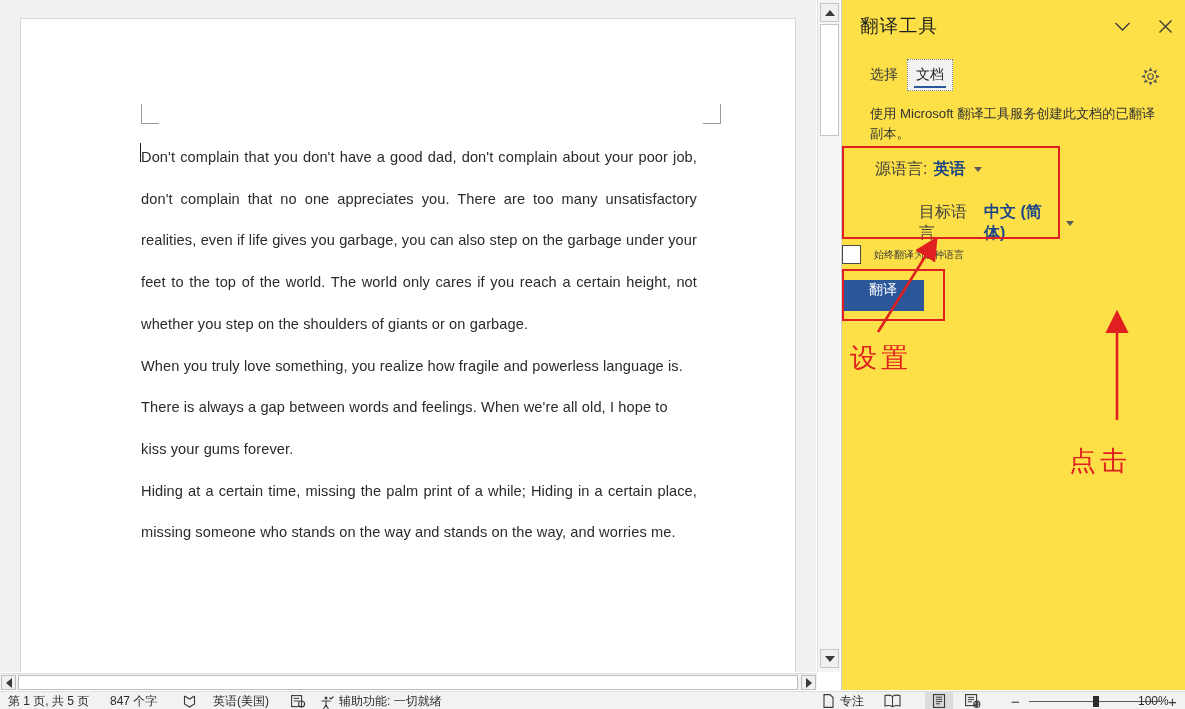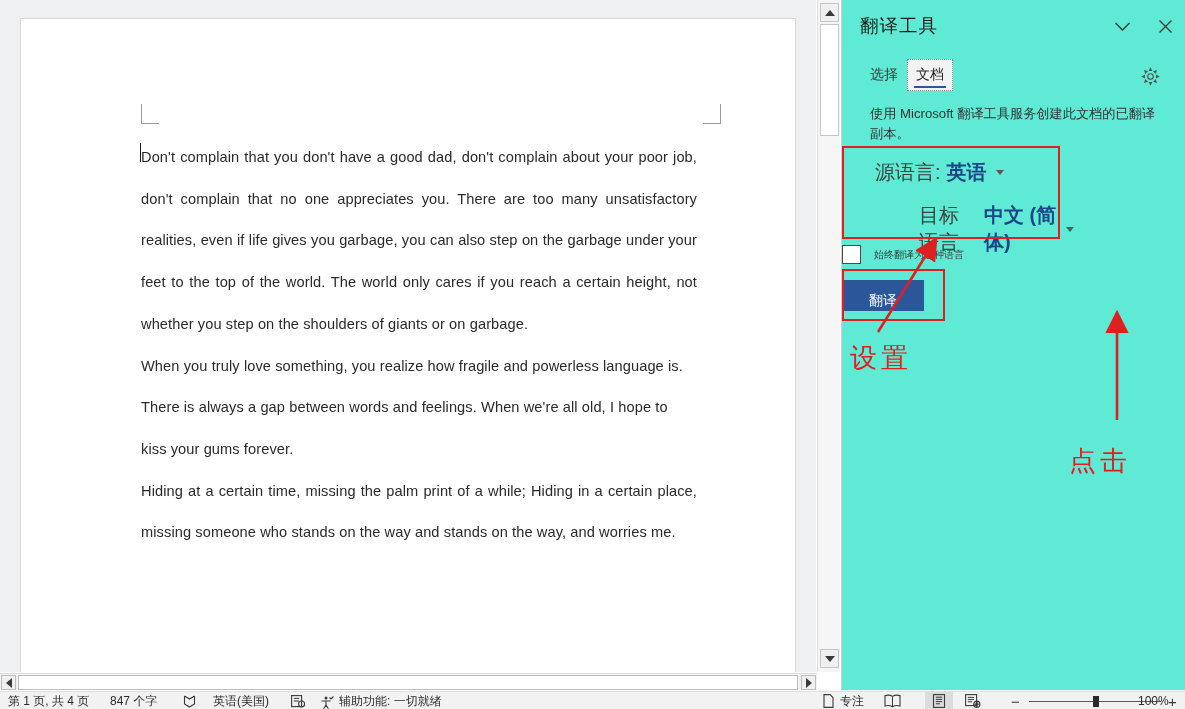--- a/index.html
+++ b/index.html
@@ -96,21 +96,21 @@
   .hs-thumb {
     position: absolute; left: 18px; top: 1px;
     width: 780px; height: 15px;
     background: #ffffff; border: 1px solid #bdbdbd;
   }
 
   
   .panel {
     position: absolute; left: 841px; top: 0;
     width: 344px; height: 690px;
-    background: #5eead4;
+    background: #fde047;
     border-left: 1px solid #d2d2d2;
   }
   .panel-title {
     position: absolute; left: 18px; top: 13px;
     font-size: 18.5px; color: #1c1c1c; letter-spacing: 1px;
   }
   .panel-icon-btn {
     position: absolute; top: 13px;
     width: 28px; height: 26px;
     display: flex; align-items: center; justify-content: center;
@@ -150,21 +150,21 @@
     font-size: 13.2px; line-height: 20px; color: #333333;
   }
 
   .lang-box {
     position: absolute; left: 19px; top: 148px;
     width: 213px; height: 88px;
   }
   .lang-row {
     position: absolute; left: 14px;
     display: flex; align-items: center; gap: 6px;
-    font-size: 20px; color: #404040;
+    font-size: 16px; color: #404040;
     cursor: pointer;
   }
   .lang-row.src { top: 11px; }
   .lang-row.tgt { top: 54px; margin-left: 44px; }
   .lang-val { color: #1c4587; font-weight: bold; }
   .caret-dn {
     width: 0; height: 0;
     border-left: 4.5px solid transparent;
     border-right: 4.5px solid transparent;
     border-top: 5px solid #5a5a5a;
@@ -180,21 +180,21 @@
     background: #ffffff; border: 1px solid #4a4a4a;
     cursor: pointer;
   }
   .chk-label { font-size: 10px; color: #3a3a3a; }
 
   .translate-btn {
     position: absolute; left: 1085px - 841px; top: 280px;
     width: 82px; height: 31px;
     background: #2b579a; border: 1px solid #2b579a;
     color: #ffffff; font-size: 14px;
-    display: flex; align-items: flex-end; justify-content: center;
+    display: flex; align-items: flex-start; justify-content: center;
     cursor: pointer;
   }
 
   
   .anno-rect {
     position: absolute;
     border: 2.5px solid #e02020;
     pointer-events: none;
   }
   .anno-rect.lang { left: 856px - 841px; top: 146px; width: 218px; height: 93px; }
@@ -346,21 +346,21 @@
       <line x1="275" y1="420" x2="275" y2="328" stroke="#e02020" stroke-width="2.6" marker-end="url(#ah)"></line>
     </svg>
 
     <div class="anno-text" style="left:8px; top:340px;">设置</div>
     <div class="anno-text" style="left:227px; top:443px;font-family:Liberation Mono, monospace;">点击</div>
   </div>
 
   <div class="statusbar">
 
     <div class="sb-item" style="left:8px;">
-      <span>第 1 页, 共 4 页</span>
+      <span>第 1 页, 共 5 页</span>
     </div>
 
     <div class="sb-item" style="left:110px;">
       <span>847 个字</span>
     </div>
 
     <div class="sb-item" style="left:183px;">
       <span class="sb-icon">
         <svg width="14" height="13" viewBox="0 0 14 13">
           <path d="M1.5 1 L1.5 9 L6.5 12 L11.5 9 L11.5 1" fill="none" stroke="#3a3a3a" stroke-width="1.1"></path>

